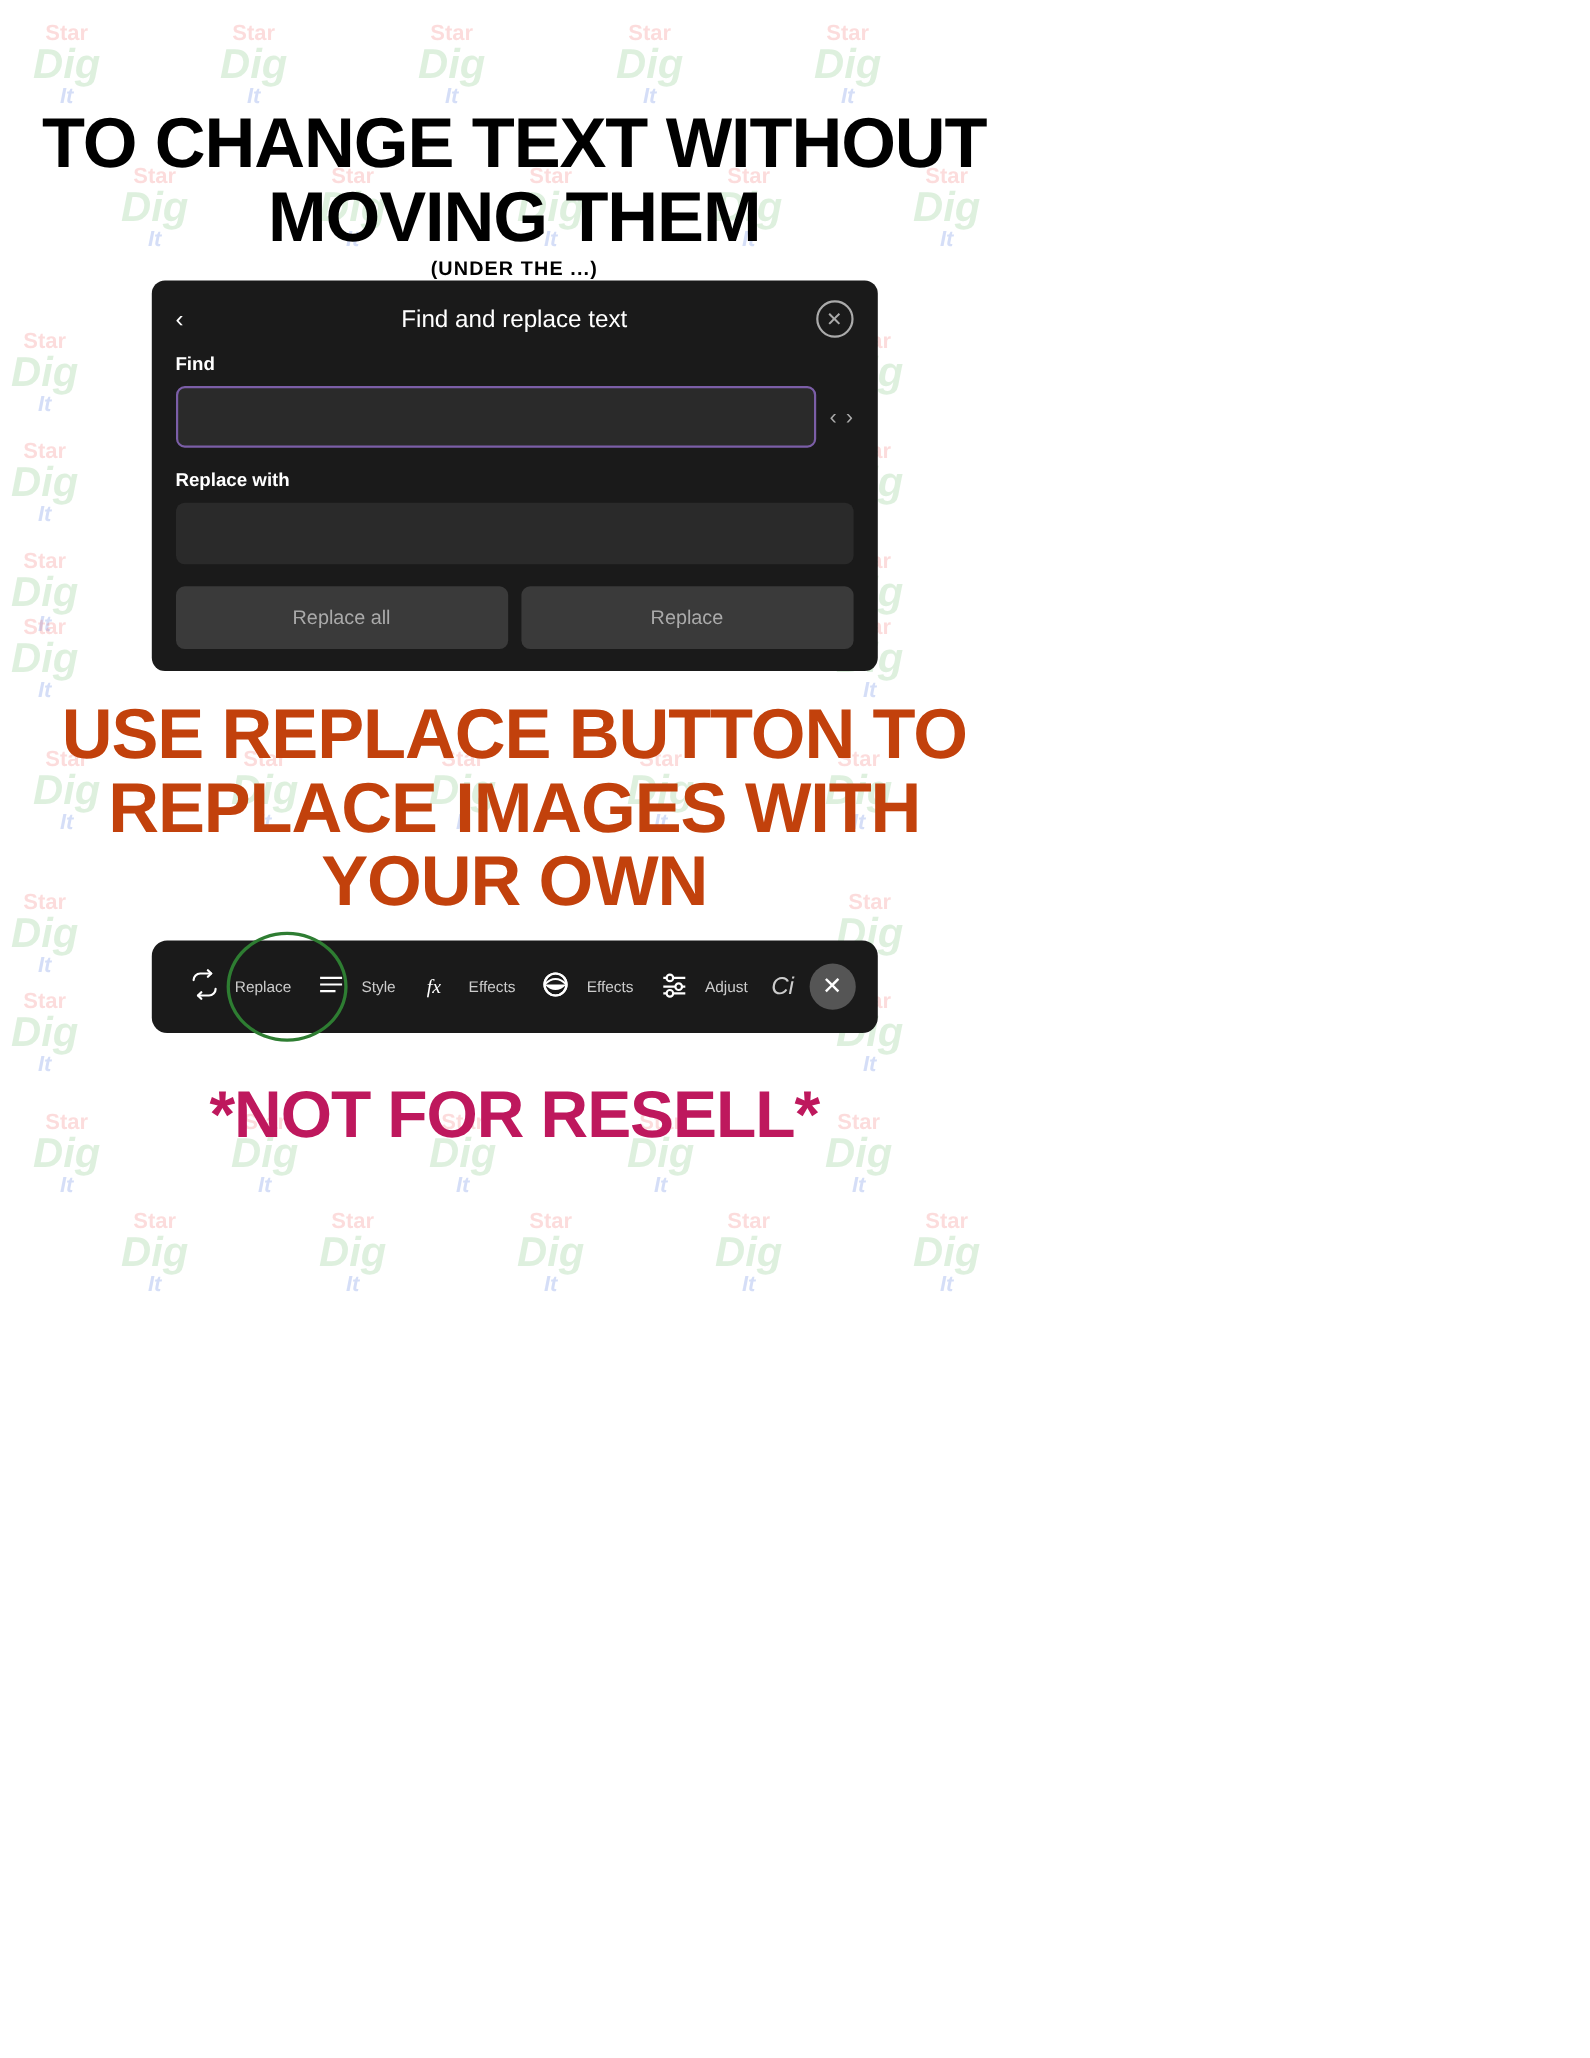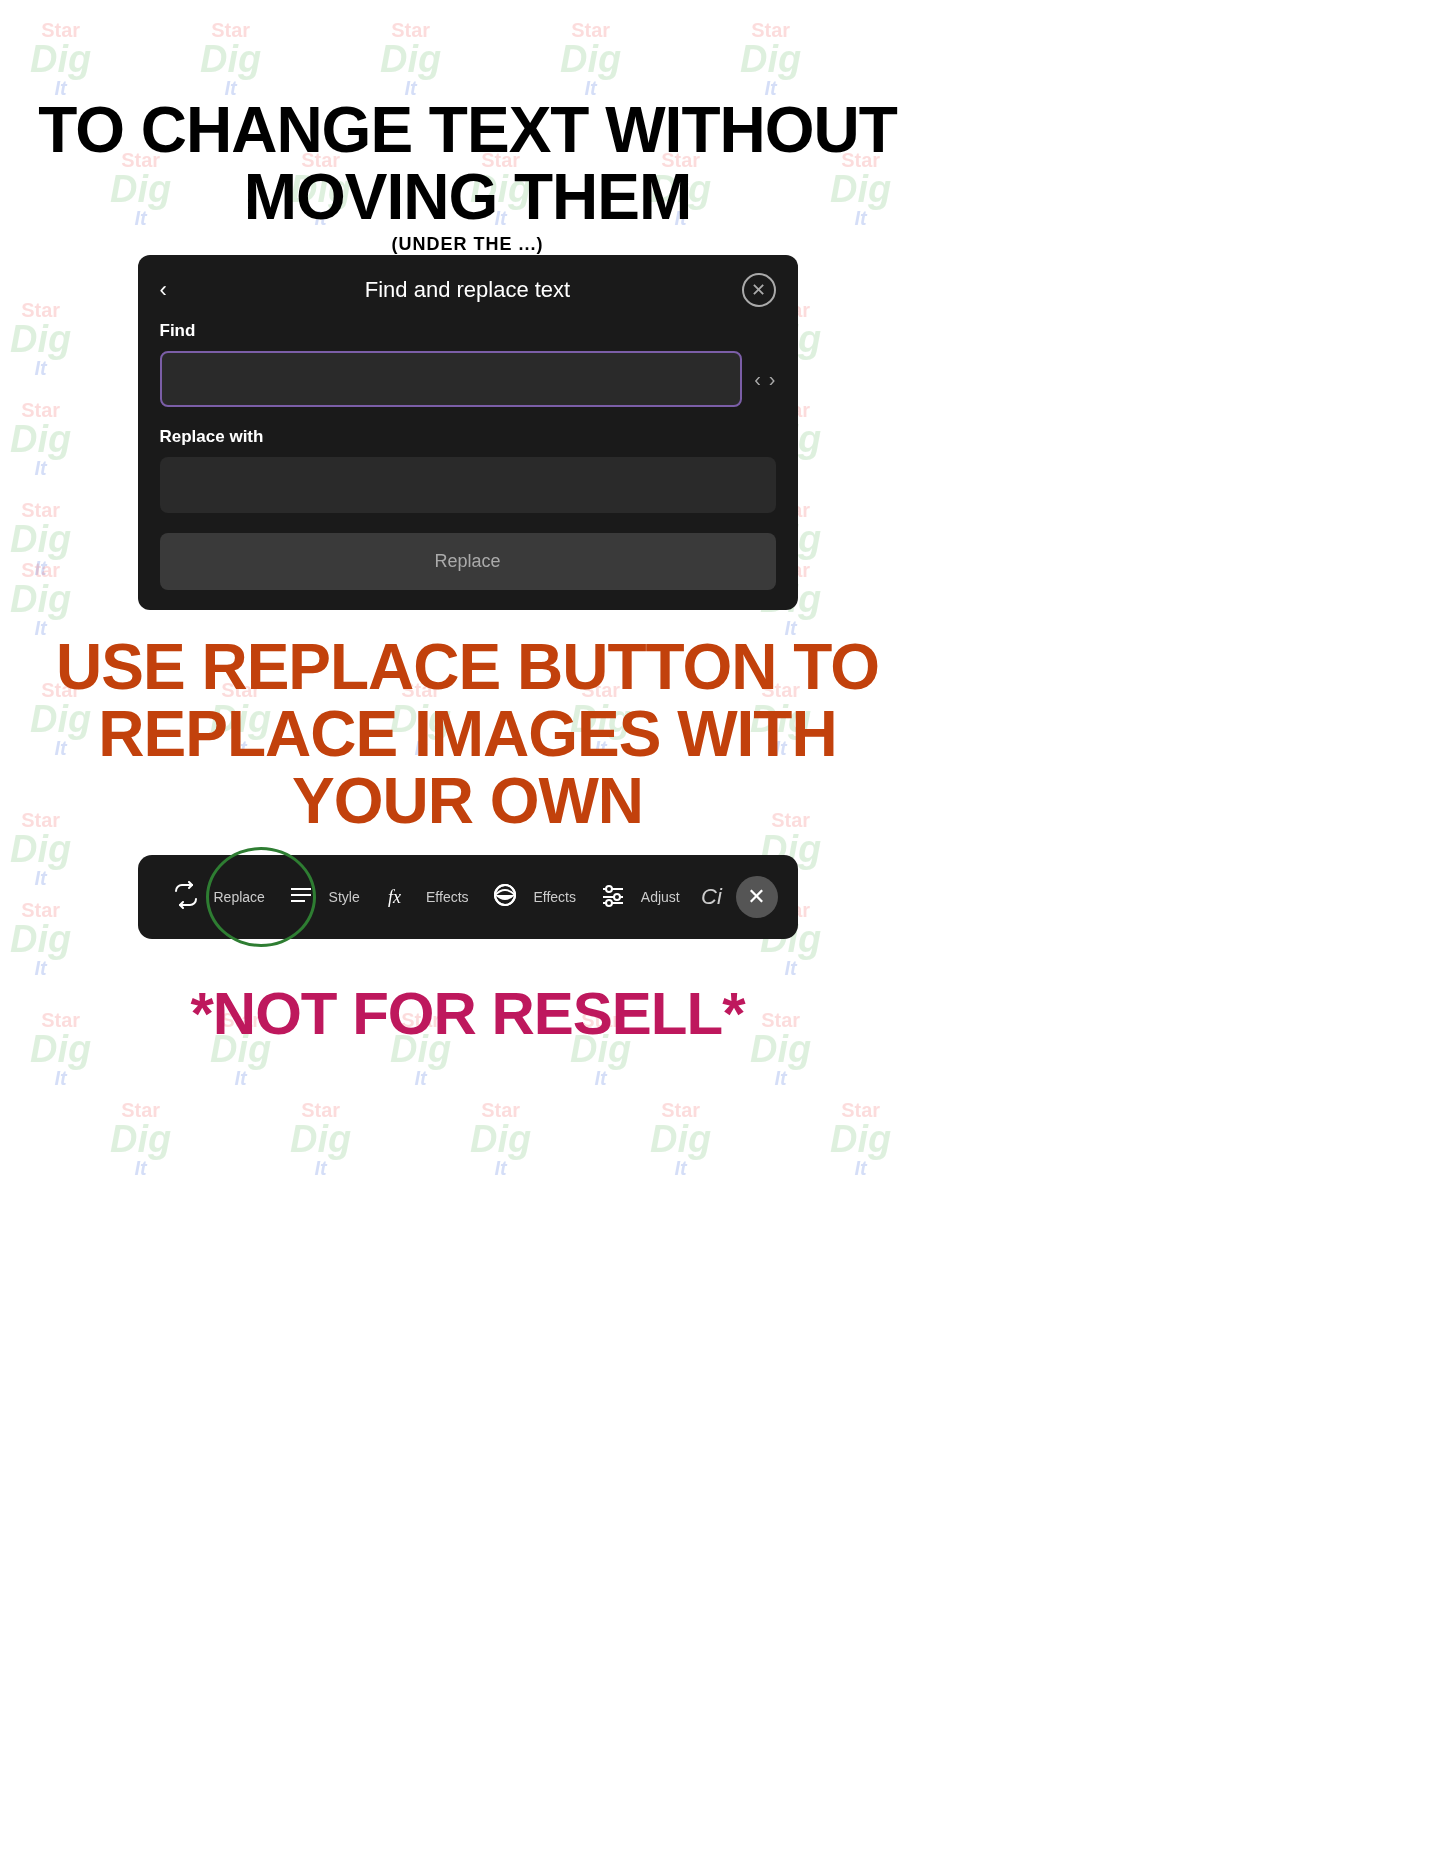--- a/index.html
+++ b/index.html
@@ -554,20 +554,21 @@
           <button class="nav-arrow">‹</button>
           <button class="nav-arrow">›</button>
         </div>
       </div>
 
       <p class="replace-with-label">Replace with</p>
 
       <input class="replace-input" type="text" placeholder="" style="">
 
       <div class="button-row">
+        <button class="btn-replace-all">Replace all</button>
         <button class="btn-replace">Replace</button>
       </div>
 
     </div>
   </div>
 
   <h2 class="section-title-2">
     <span>USE REPLACE BUTTON TO</span><br>
     <span>REPLACE IMAGES WITH</span><br>
     <span>YOUR OWN</span>

